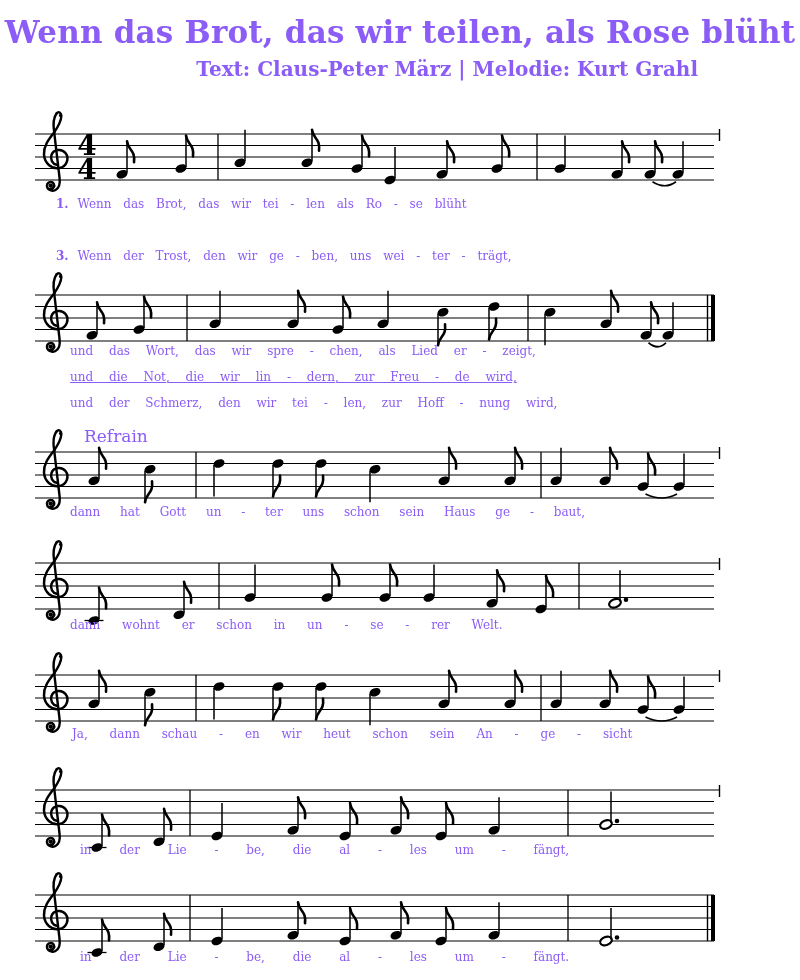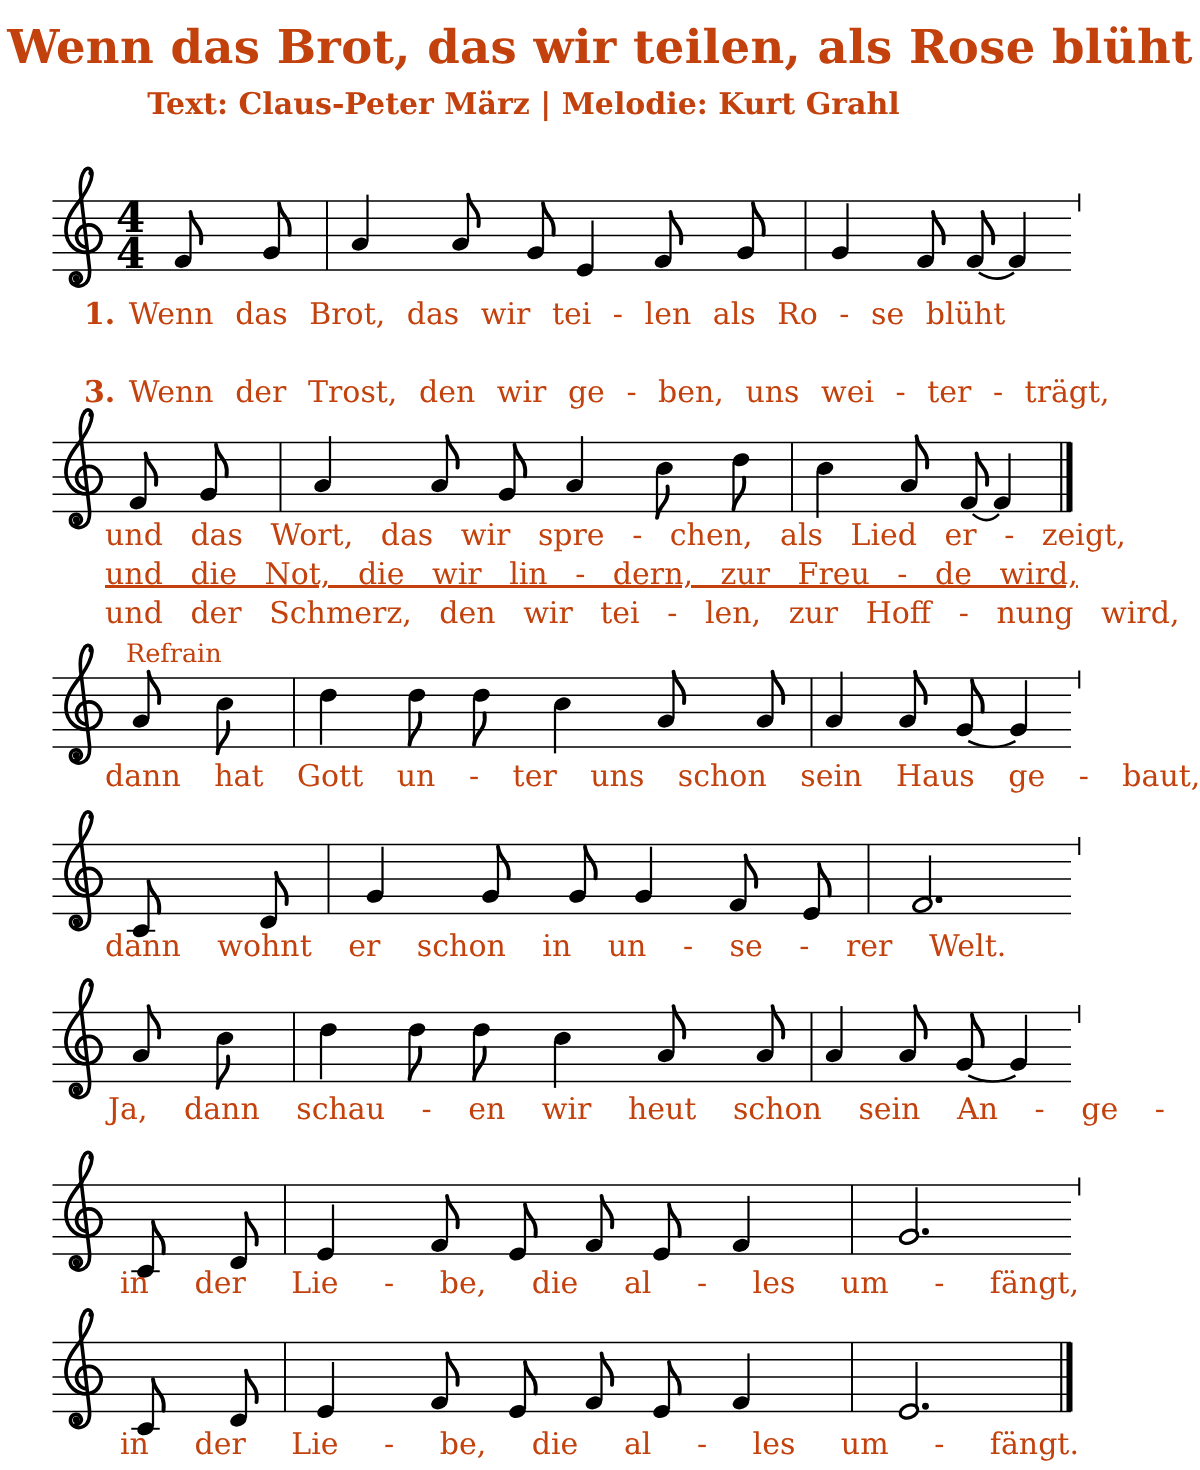--- a/index.html
+++ b/index.html
@@ -1,23 +1,23 @@
 <!DOCTYPE html>
 <html><head>
 <meta charset="utf-8">
 <style>
   html,body{margin:0;padding:0;background:#fff;}
   #page{position:relative;width:800px;height:980px;background:#ffffff;overflow:hidden;
-        font-family:"DejaVu Serif",serif;color:#c2410c;}
+        font-family:"DejaVu Serif",serif;color:#8b5cf6;}
   .title{position:absolute;top:14px;left:0;width:800px;text-align:center;
          font-size:31px;font-weight:bold;letter-spacing:.2px;}
-  .subtitle{position:absolute;top:57px;left:0;width:698px;text-align:center;
+  .subtitle{position:absolute;top:57px;left:0;width:698px;text-align:right;
             font-size:20px;font-weight:bold;}
   .refrain{position:absolute;font-size:17px;}
-  .lyric{position:absolute;font-size:20px;white-space:nowrap;}
+  .lyric{position:absolute;font-size:12px;white-space:nowrap;}
   .vnum{font-weight:bold;margin-right:9px;}
   svg#score-svg{position:absolute;left:0;top:0;}
 </style>
 </head>
 <body>
 
 <div id="page">
 
   <div class="title">Wenn das Brot, das wir teilen, als Rose blüht</div>
   <div class="subtitle">Text: Claus-Peter März | Melodie: Kurt Grahl</div>

